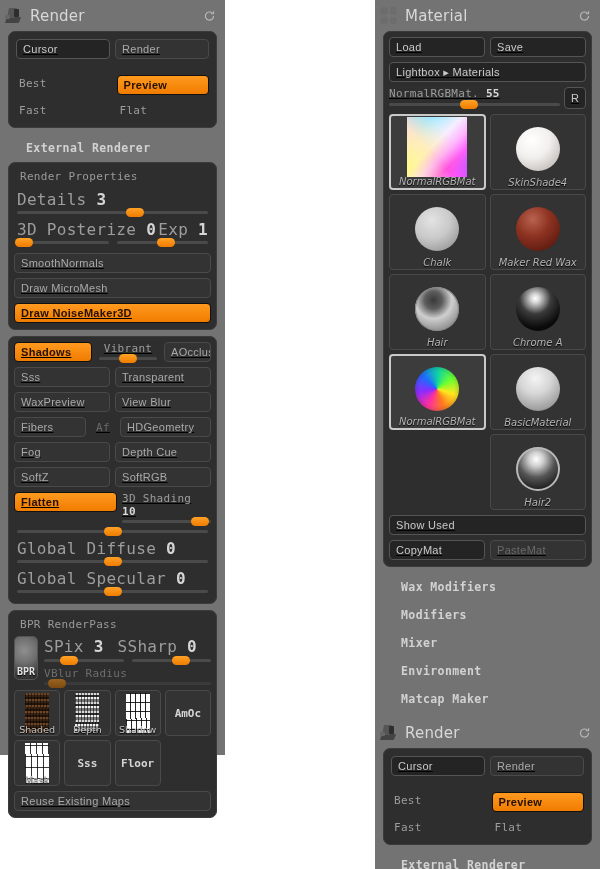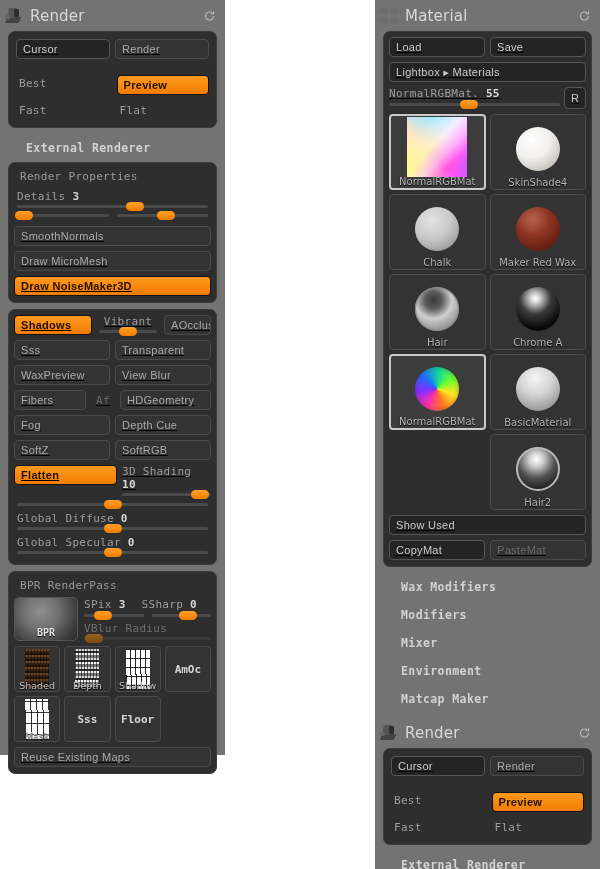--- a/index.html
+++ b/index.html
@@ -131,21 +131,21 @@
     color: #d2d2d2;
     font-size: 11.5px;
     padding: 7px 0 7px 26px;
     letter-spacing: .4px;
     font-weight: bold;
   }
 
   
   .slider-row { padding: 2px 3px 4px 3px; }
   .slider-label {
-    font-size: 11px; color: #9d9d9d; letter-spacing: .3px;
+    font-size: 16px; color: #9d9d9d; letter-spacing: .3px;
     margin-bottom: 2px; display: flex; justify-content: space-between;
   }
   .slider-label .lbl-left { color: #9d9d9d; }
   .slider-label .val { color: #d5d5d5; font-weight: bold; }
   .slider-track {
     position: relative; height: 3px; background: #4a4a4a; border-radius: 2px;
   }
   .slider-thumb {
     position: absolute; top: -3px;
     width: 18px; height: 9px;
@@ -162,21 +162,21 @@
   .swatch-grid {
     display: grid; grid-template-columns: 1fr 1fr; gap: 4px;
   }
   .swatch {
     position: relative;
     height: 76px;
     background: #333;
     border: 1px solid #4a4a4a;
     border-radius: 4px;
     overflow: hidden;
-    display: flex; align-items: center; justify-content: center;
+    display: flex; align-items: center; justify-content: center; font-style: italic;
   }
   .swatch.sel { border: 2px solid #c9c9c9; background: #3c3c3c; }
   .swatch .cap {
     position: absolute; left: 0; right: 0; bottom: 1px;
     text-align: center; font-size: 10px; color: #b5b5b5;
     font-family: "DejaVu Sans", sans-serif;
     text-shadow: 0 1px 1px #000;
   }
   .sphere { width: 44px; height: 44px; border-radius: 50%; margin-bottom: 6px; }
   .sq { width: 60px; height: 60px; margin-bottom: 10px; }
@@ -238,21 +238,21 @@
       #ffffff;
   }
   .th-mask {
     background:
       repeating-linear-gradient(89deg, rgba(0,0,0,.8) 0 1px, rgba(255,255,255,0) 1px 6px),
       repeating-linear-gradient(0deg, #ffffff 0 4px, #3a3a3a 4px 5px, #ffffff 5px 11px),
       #ffffff;
   }
 
   .bpr-icon {
-    width: 64px; height: 44px; border-radius: 5px;
+    width: 24px; height: 44px; border-radius: 5px;
     border: 1px solid #555;
     background: radial-gradient(circle at 42% 32%, #8f8f8f 0%, #6f6f6f 40%, #3d3d3d 78%, #2a2a2a 100%);
     position: relative; flex: none;
   }
   .bpr-icon .bprlbl {
     position: absolute; left:0; right:0; bottom:2px; text-align:center;
     font-size: 10px; color: #e2e2e2; font-family:"DejaVu Sans Mono", monospace;
     font-weight: bold; text-shadow: 0 1px 1px #000;
   }
   .bpr-top { display: flex; gap: 6px; margin-bottom: 5px; }
@@ -306,20 +306,26 @@
         <div class="slider-label">
           <span><span class="lbl-left">Details</span>
           <span class="val">3</span></span>
         </div>
         <div class="slider-track">
             <span class="slider-thumb" style="left:62%"></span>
           </div>
       </div>
 
       <div class="slider-row">
+        <div class="slider-label">
+          <span><span>3D Posterize</span>
+          <span class="val">0</span></span>
+          <span><span>Exp</span>
+          <span class="val">1</span></span>
+        </div>
         <div class="twocol-slider">
           <div class="slider-track">
               <span class="slider-thumb" style="left:8%"></span>
             </div>
           <div class="slider-track">
               <span class="slider-thumb" style="left:54%"></span>
             </div>
         </div>
       </div>
 

